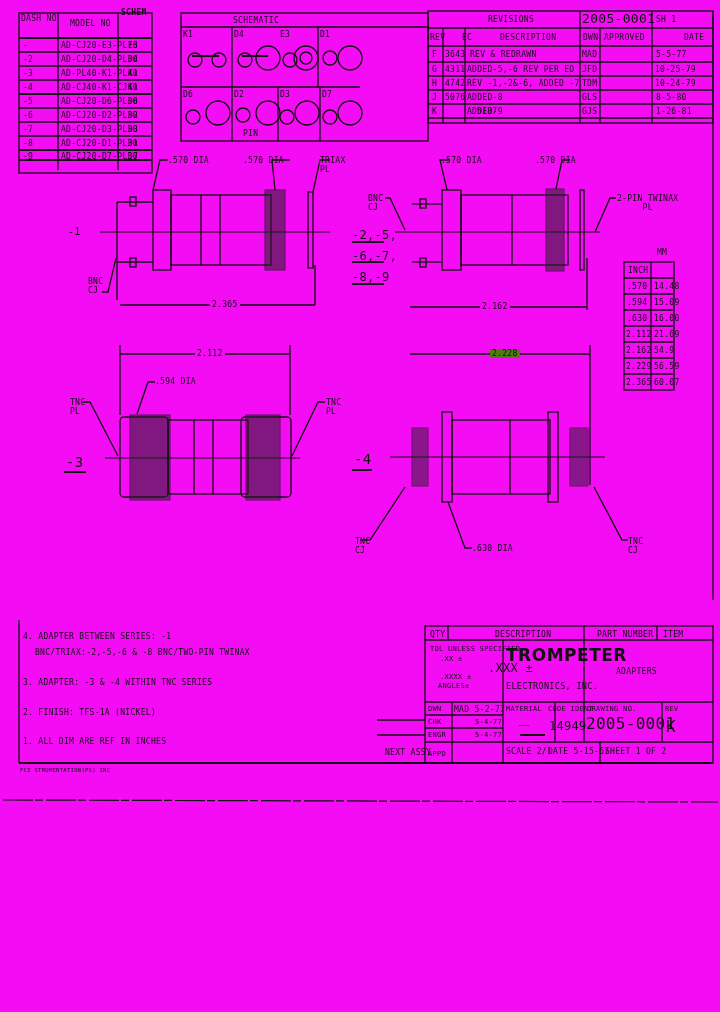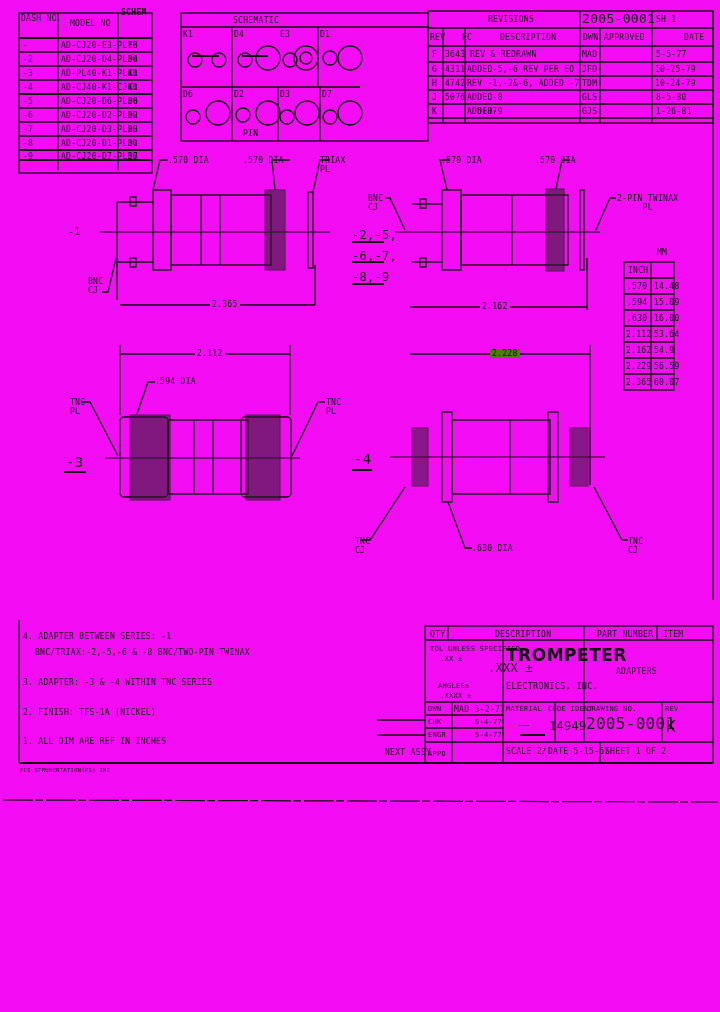--- a/index.html
+++ b/index.html
@@ -309,21 +309,21 @@
 
 <div class="t" style="left:628px;top:266px;">INCH</div>
 <div class="t" style="left:657px;top:248px;">MM</div>
 <div class="t" style="left:627px;top:282px;">.570</div>
 <div class="t" style="left:654px;top:282px;">14.48</div>
 <div class="t" style="left:627px;top:298px;">.594</div>
 <div class="t" style="left:654px;top:298px;">15.09</div>
 <div class="t" style="left:627px;top:314px;">.630</div>
 <div class="t" style="left:654px;top:314px;">16.00</div>
 <div class="t" style="left:626px;top:330px;">2.112</div>
-<div class="t" style="left:654px;top:330px;">53.64</div>
+<div class="t" style="left:654px;top:330px;">21.69</div>
 <div class="t" style="left:626px;top:346px;">2.162</div>
 <div class="t" style="left:654px;top:346px;">54.9</div>
 <div class="t" style="left:626px;top:362px;">2.229</div>
 <div class="t" style="left:654px;top:362px;">56.59</div>
 <div class="t" style="left:626px;top:378px;">2.365</div>
 <div class="t" style="left:654px;top:378px;">60.07</div>
 
 <div class="t" style="left:195px;top:349px;background:#f40cf4;padding:0 2px;">2.112</div>
 <div class="t" style="left:155px;top:377px;">.594 DIA</div>
 <div class="t" style="left:70px;top:398px;white-space:pre;">TNC
@@ -348,21 +348,21 @@
 <div class="t" style="left:385px;top:748px;">NEXT ASSY</div>
 
 <div class="t" style="left:430px;top:630px;">QTY</div>
 <div class="t" style="left:495px;top:630px;">DESCRIPTION</div>
 <div class="t" style="left:597px;top:630px;">PART NUMBER</div>
 <div class="t" style="left:663px;top:630px;">ITEM</div>
 
 <div class="t" style="left:430px;top:645px;font-size:7px;line-height:8px;">TOL UNLESS SPECIFIED</div>
 <div class="t" style="left:440px;top:655px;font-size:7px;line-height:8px;">.XX  ±</div>
 <div class="t" style="left:440px;top:664px;font-size:12px;line-height:8px;margin-left:48px;">.XXX  ±</div>
-<div class="t" style="left:440px;top:673px;font-size:7px;line-height:8px;margin-top:19px;">.XXXX ±</div>
+<div class="t" style="left:440px;top:673px;font-size:7px;line-height:8px;">.XXXX ±</div>
 <div class="t" style="left:438px;top:682px;font-size:7px;line-height:8px;">ANGLES±</div>
 
 <div class="t title-big" style="left:506px;top:651px;">TROMPETER</div>
 <div class="t" style="left:506px;top:682px;font-size:8.5px;">ELECTRONICS, INC.</div>
 <div class="t" style="left:616px;top:667px;">ADAPTERS</div>
 
 <div class="t" style="left:428px;top:705px;font-size:7px;">DWN</div>
 <div class="t" style="left:454px;top:705px;">MAD 5-2-77</div>
 <div class="t" style="left:428px;top:718px;font-size:7px;">CHK</div>
 <div class="t" style="left:475px;top:718px;font-size:7px;">5-4-77</div>

